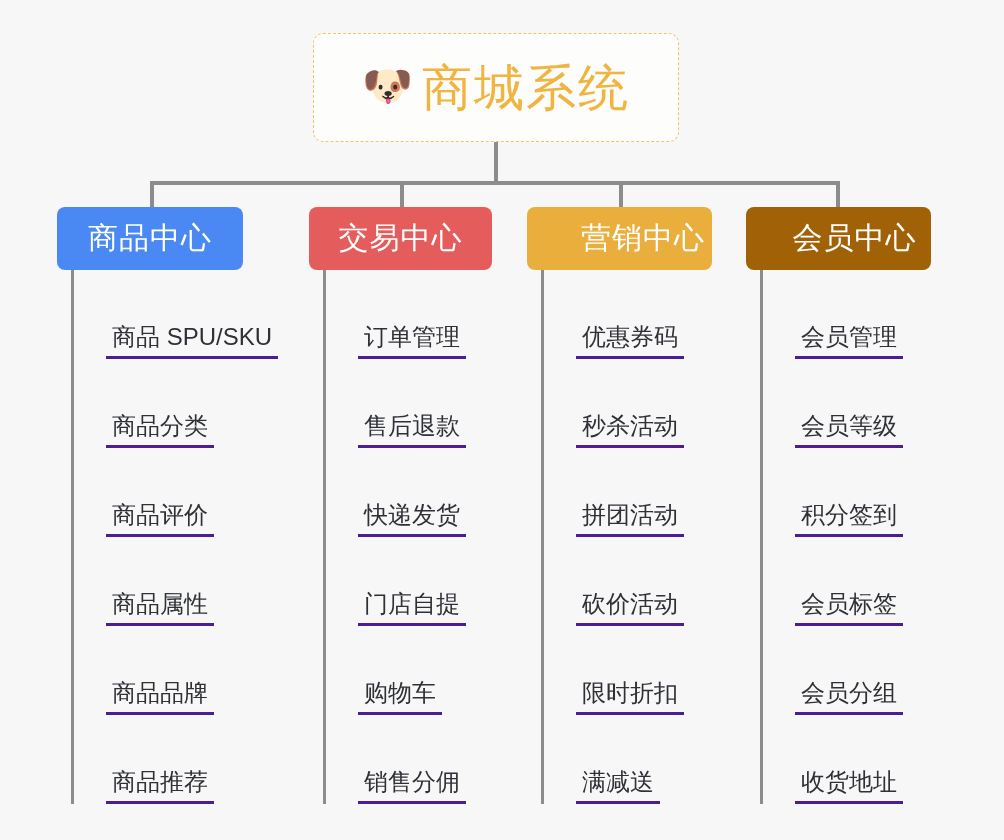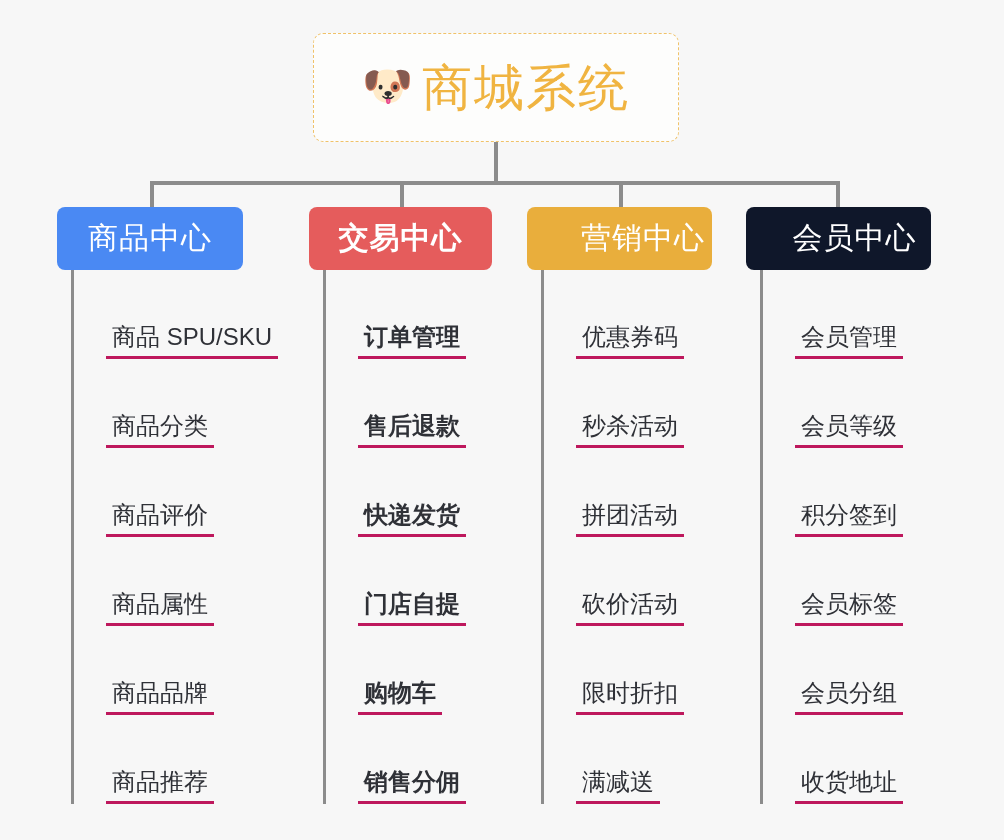--- a/index.html
+++ b/index.html
@@ -94,33 +94,33 @@
     display: flex;
     align-items: flex-end;
     padding-left: 32px;
   }
   .leaf-label {
     display: inline-block;
     font-size: 24px;
     color: #2f3137;
     white-space: nowrap;
     padding: 0 6px 6px 6px;
-    border-bottom: 3px solid #be185d;
+    border-bottom: 3px solid #4c1d95;
     line-height: 1.1;
   }
 
   
   #branch-0 { left: 57px; }
   #branch-0 .branch-header { width: 186px; background: #4a89f3; }
-  #branch-1 { left: 309px; font-weight: bold; }
+  #branch-1 { left: 309px; }
   #branch-1 .branch-header { width: 183px; background: #e55c5c; }
   #branch-2 { left: 527px; }
   #branch-2 .branch-header { width: 185px; background: #e9ae3c; padding-left: 47px; }
   #branch-3 { left: 746px; }
-  #branch-3 .branch-header { width: 185px; background: #0f172a; padding-left: 32px; }
+  #branch-3 .branch-header { width: 185px; background: #a16207; padding-left: 32px; }
 </style>
 </head>
 <body>
 
 <div id="mindmap">
 
   <div class="root-node">
     <span class="root-emoji">🐶</span>
     <span class="root-title">商城系统</span>
   </div>

